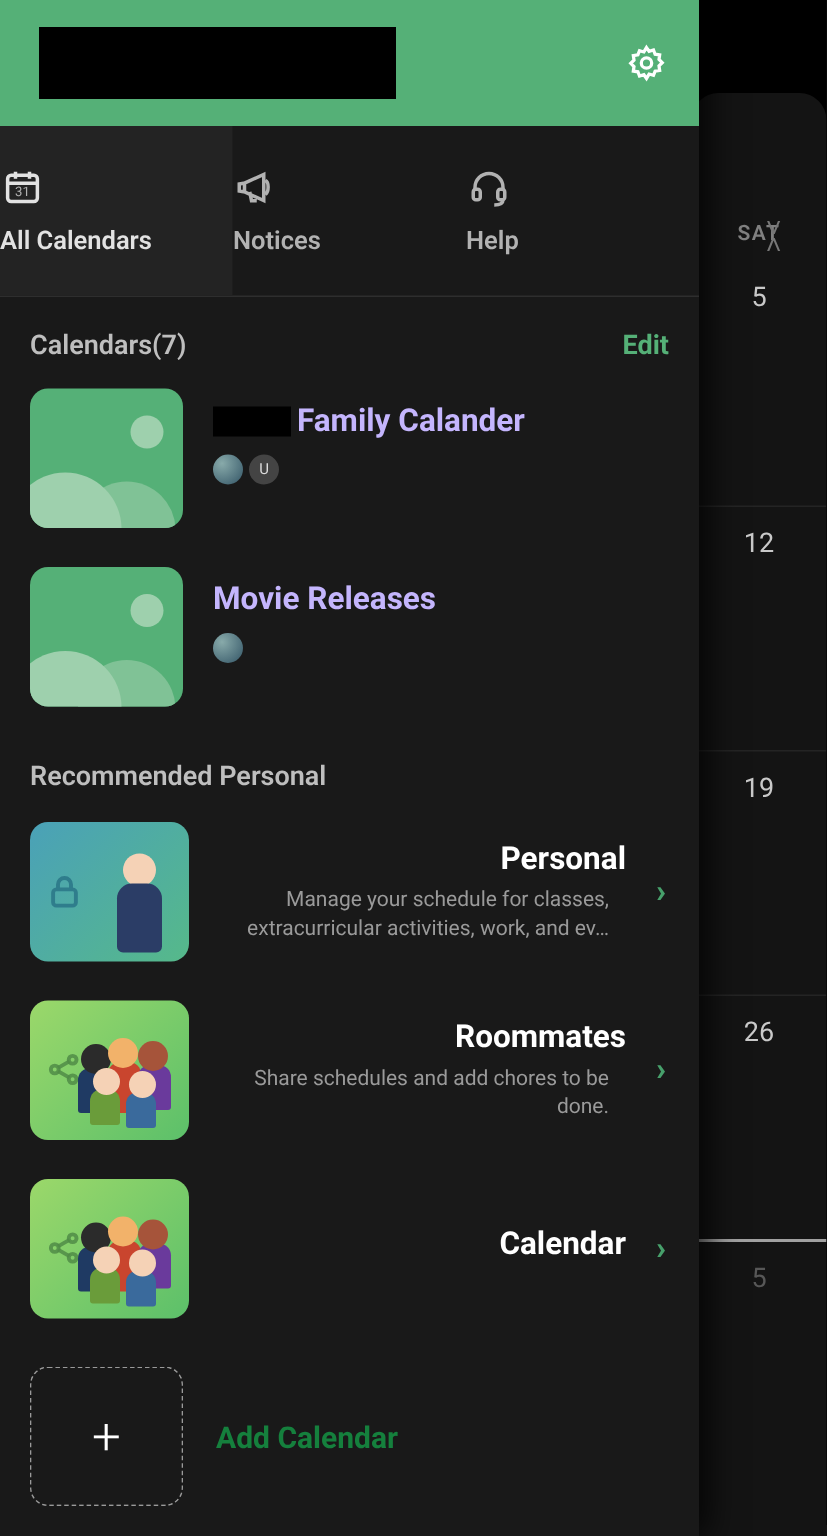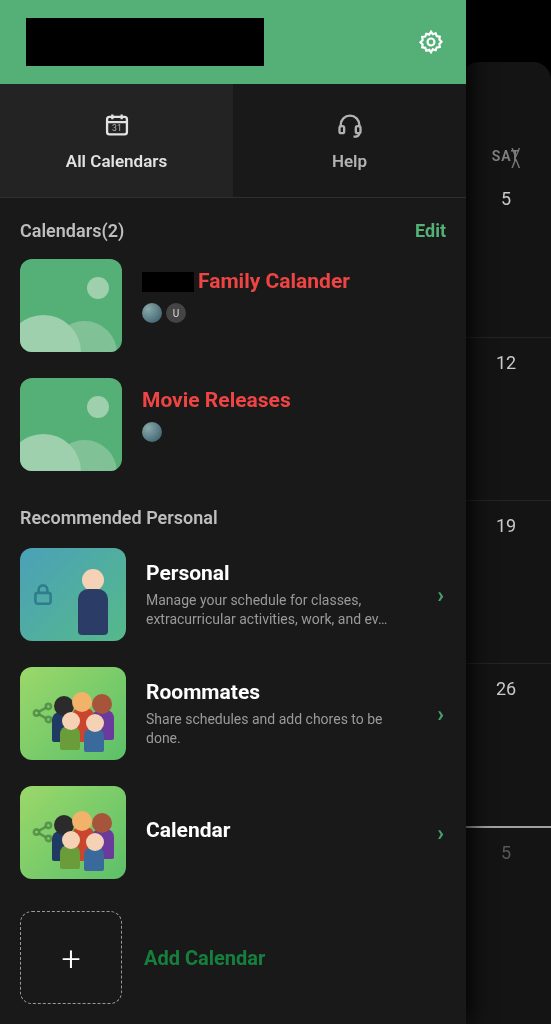--- a/index.html
+++ b/index.html
@@ -17,57 +17,57 @@
 
   
   .drawer { position: absolute; top: 0; left: 0; width: 466px; height: 1024px; background: #191919; box-shadow: 6px 0 20px rgba(0,0,0,0.8); display:flex; flex-direction:column; }
 
   .header { height: 84px; background: #55b077; display:flex; align-items:center; justify-content:space-between; padding: 0 20px; }
   .logo-mask { width: 238px; height: 48px; background: #000; margin-left:6px; }
   .gear { width: 30px; height: 30px; display:flex; align-items:center; justify-content:center; }
   .gear svg { width: 26px; height: 26px; stroke: #fff; fill:none; stroke-width:2; }
 
   .tabs { display:flex; height: 114px; border-bottom: 1px solid #2e2e2e; }
-  .tab { flex:1; display:flex; flex-direction:column; align-items:center; justify-content:center; gap:11px; color:#b2b2b2; cursor:pointer; }
+  .tab { flex:1; display:flex; flex-direction:column; align-items:flex-start; justify-content:center; gap:11px; color:#b2b2b2; cursor:pointer; }
   .tab.active { background: #232323; color: #e2e2e2; }
   .tab-icon { width:30px; height:30px; display:flex; align-items:center; justify-content:center; }
   .tab-icon svg { width:28px; height:28px; stroke:#b2b2b2; fill:none; stroke-width:2; }
   .tab.active .tab-icon svg { stroke:#e2e2e2; }
   .tab-label { font-size:17px; font-weight:600; }
 
   .section-title-row { display:flex; align-items:center; justify-content:space-between; padding: 22px 20px 18px 20px; }
   .section-title { color:#bebebe; font-size:18px; font-weight:600; }
   .edit-link { color:#55b077; font-size:18px; font-weight:700; cursor:pointer; }
 
   .cal-list { padding: 0 20px; }
   .cal-item { display:flex; align-items:flex-start; gap:20px; margin-bottom: 26px; cursor:pointer; }
   .cal-thumb { width:102px; height:93px; border-radius:12px; background:#55b077; position:relative; overflow:hidden; flex-shrink:0; }
   .cal-thumb .sun { position:absolute; width:22px; height:22px; border-radius:50%; background:#9ed0ad; top:18px; right:13px; }
   .cal-thumb .hill1 { position:absolute; width:75px; height:75px; border-radius:50%; background:#9ed0ad; bottom:-38px; left:-14px; }
   .cal-thumb .hill2 { position:absolute; width:65px; height:65px; border-radius:50%; background:#80c296; bottom:-34px; left:32px; }
   .cal-meta { flex:1; padding-top:10px; }
-  .cal-name { color:#ef4444; font-size:21px; font-weight:700; margin-bottom:10px; }
+  .cal-name { color:#c4b5fd; font-size:21px; font-weight:700; margin-bottom:10px; }
   .cal-name-prefix-mask { display:inline-block; width:52px; height:20px; background:#000; vertical-align:middle; margin-right:4px; }
   .avatars { display:flex; gap:4px; }
   .avatar { width:20px; height:20px; border-radius:50%; background:#444; display:flex; align-items:center; justify-content:center; font-size:10px; color:#ddd; overflow:hidden; }
   .avatar.img { background: radial-gradient(circle at 30% 30%, #8aa, #356); }
 
   .rec-title { color:#bebebe; font-size:18px; font-weight:600; padding: 10px 20px 20px 20px; }
 
   .rec-item { display:flex; align-items:center; gap:20px; padding: 0 20px 26px 20px; cursor:pointer; }
   .rec-thumb { width:106px; height:93px; border-radius:12px; flex-shrink:0; position:relative; overflow:hidden; display:flex; align-items:center; }
   .rec-thumb.personal { background: linear-gradient(135deg,#4aa1b8,#56b98a); }
   .rec-thumb.group { background: linear-gradient(135deg,#9bd86a,#5cc06a); }
   .lock { width:28px; height:28px; margin-left:10px; }
   .lock svg { width:26px; height:26px; stroke:#2f7d8c; fill:none; stroke-width:2.4; }
   .share-ico { width:28px; height:28px; margin-left:10px; }
   .share-ico svg { width:26px; height:26px; stroke: rgba(80,140,70,0.85); fill:none; stroke-width:2.4; }
   .rec-cartoon { position:absolute; right:4px; bottom:0; width:58px; height:78px; }
   .rec-cartoon.group-c { width:76px; height:68px; right:2px; }
-  .rec-meta { flex:1; }
+  .rec-meta { flex:1;text-align:right; }
   .rec-name { color:#fff; font-size:21px; font-weight:700; margin-bottom:6px; }
   .rec-desc { color:#9a9a9a; font-size:14px; line-height:1.35; max-width: 260px; }
   .chev { color:#47a06b; font-size:22px; font-weight:800; padding-right:2px; }
 
   .add-row { display:flex; align-items:center; gap:22px; padding: 6px 20px 0 20px; cursor:pointer; }
   .add-box { width:102px; height:93px; border: 1.5px dashed #9a9a9a; border-radius:12px; display:flex; align-items:center; justify-content:center; color:#fff; font-size:34px; font-weight:300; }
   .add-label { color:#15803d; font-size:20px; font-weight:700; }
 
   
   .fig-girl .head{position:absolute;top:6px;left:18px;width:22px;height:22px;border-radius:50%;background:#f5d2b6;}
@@ -120,32 +120,40 @@
               <rect x="3.5" y="5" width="17" height="15" rx="2"></rect>
               <path d="M3.5 9.5h17M8 3v4M16 3v4"></path>
               <text x="12" y="17" text-anchor="middle" font-size="7.5" stroke="none" fill="#b2b2b2">31</text>
             </svg>
         </span>
         <span class="tab-label">All Calendars</span>
       </div>
       <div class="tab">
         <span class="tab-icon">
           <svg viewBox="0 0 24 24">
+              <path d="M3 10v4l3 .5V9.5zM6 9.5l11-5v15l-11-5zM18 8c2 .8 2 6.4 0 8M9 14.5l1 5h3"></path>
+            </svg>
+        </span>
+        <span class="tab-label">Notices</span>
+      </div>
+      <div class="tab">
+        <span class="tab-icon">
+          <svg viewBox="0 0 24 24">
               <path d="M4 14v-2a8 8 0 0 1 16 0v2"></path>
               <rect x="3" y="13" width="4" height="6" rx="1.5"></rect>
               <rect x="17" y="13" width="4" height="6" rx="1.5"></rect>
               <path d="M20 19c0 2-2 3-5 3"></path>
             </svg>
         </span>
         <span class="tab-label">Help</span>
       </div>
     </div>
 
     <div class="section-title-row">
-      <span class="section-title">Calendars(2)</span>
+      <span class="section-title">Calendars(7)</span>
       <span class="edit-link">Edit</span>
     </div>
 
     <div class="cal-list">
       <div class="cal-item">
         <div class="cal-thumb">
           <div class="sun"></div>
             <div class="hill2"></div>
             <div class="hill1"></div>
         </div>

